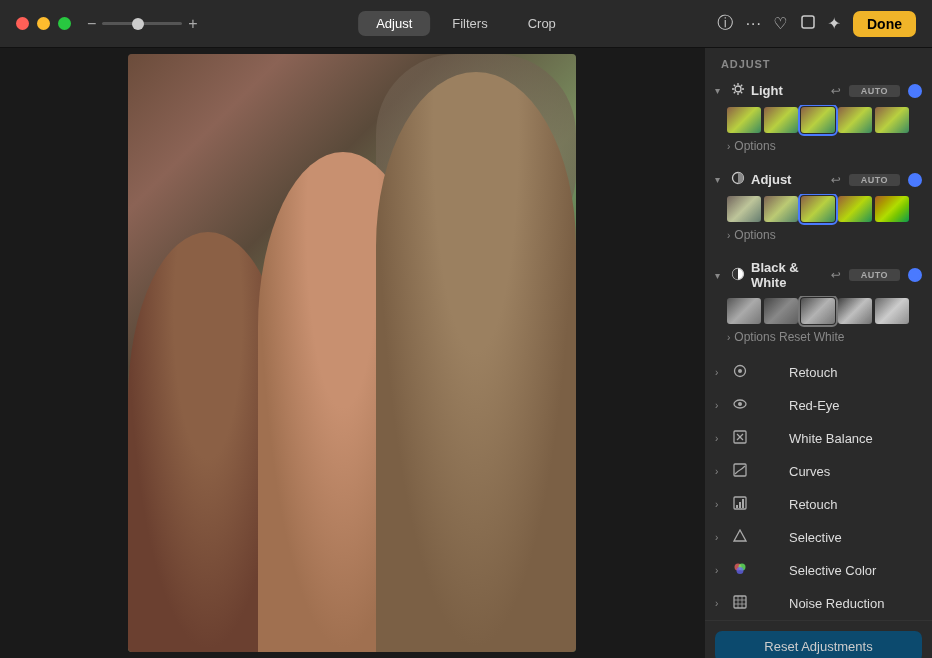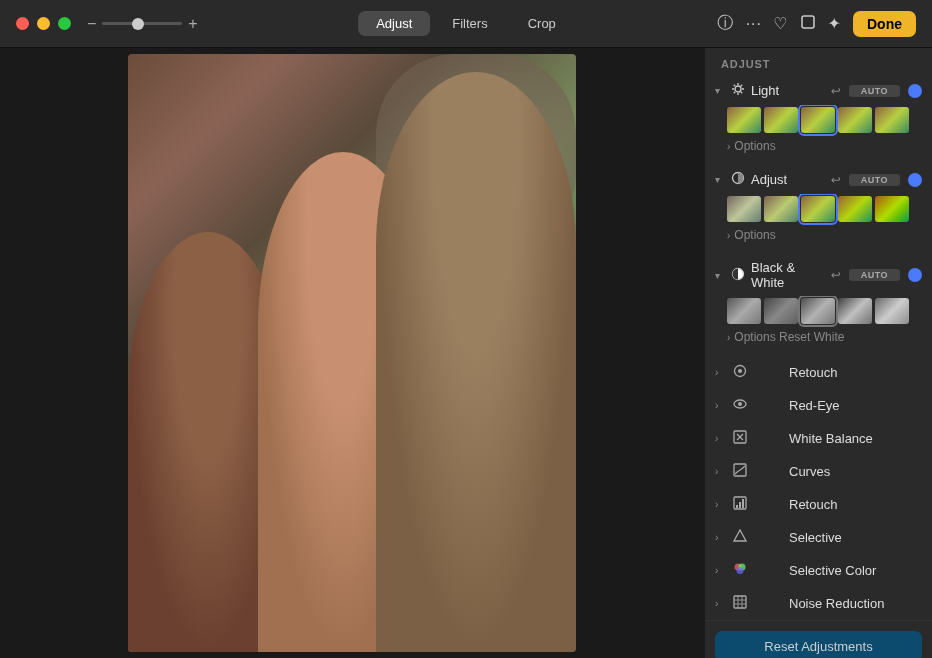--- a/index.html
+++ b/index.html
@@ -250,21 +250,21 @@
       font-size: 10px;
       width: 12px;
     }
     .section-icon {
       font-size: 13px;
       margin-right: 2px;
     }
     .section-title {
       flex: 1;
       font-size: 13px;
-      font-weight: 400;
+      font-weight: 700;
       color: #e0e0e0;
     }
     .section-undo {
       color: #888;
       font-size: 12px;
       margin-right: 4px;
     }
     .section-auto-badge {
       background: #444;
       color: #aaa;

